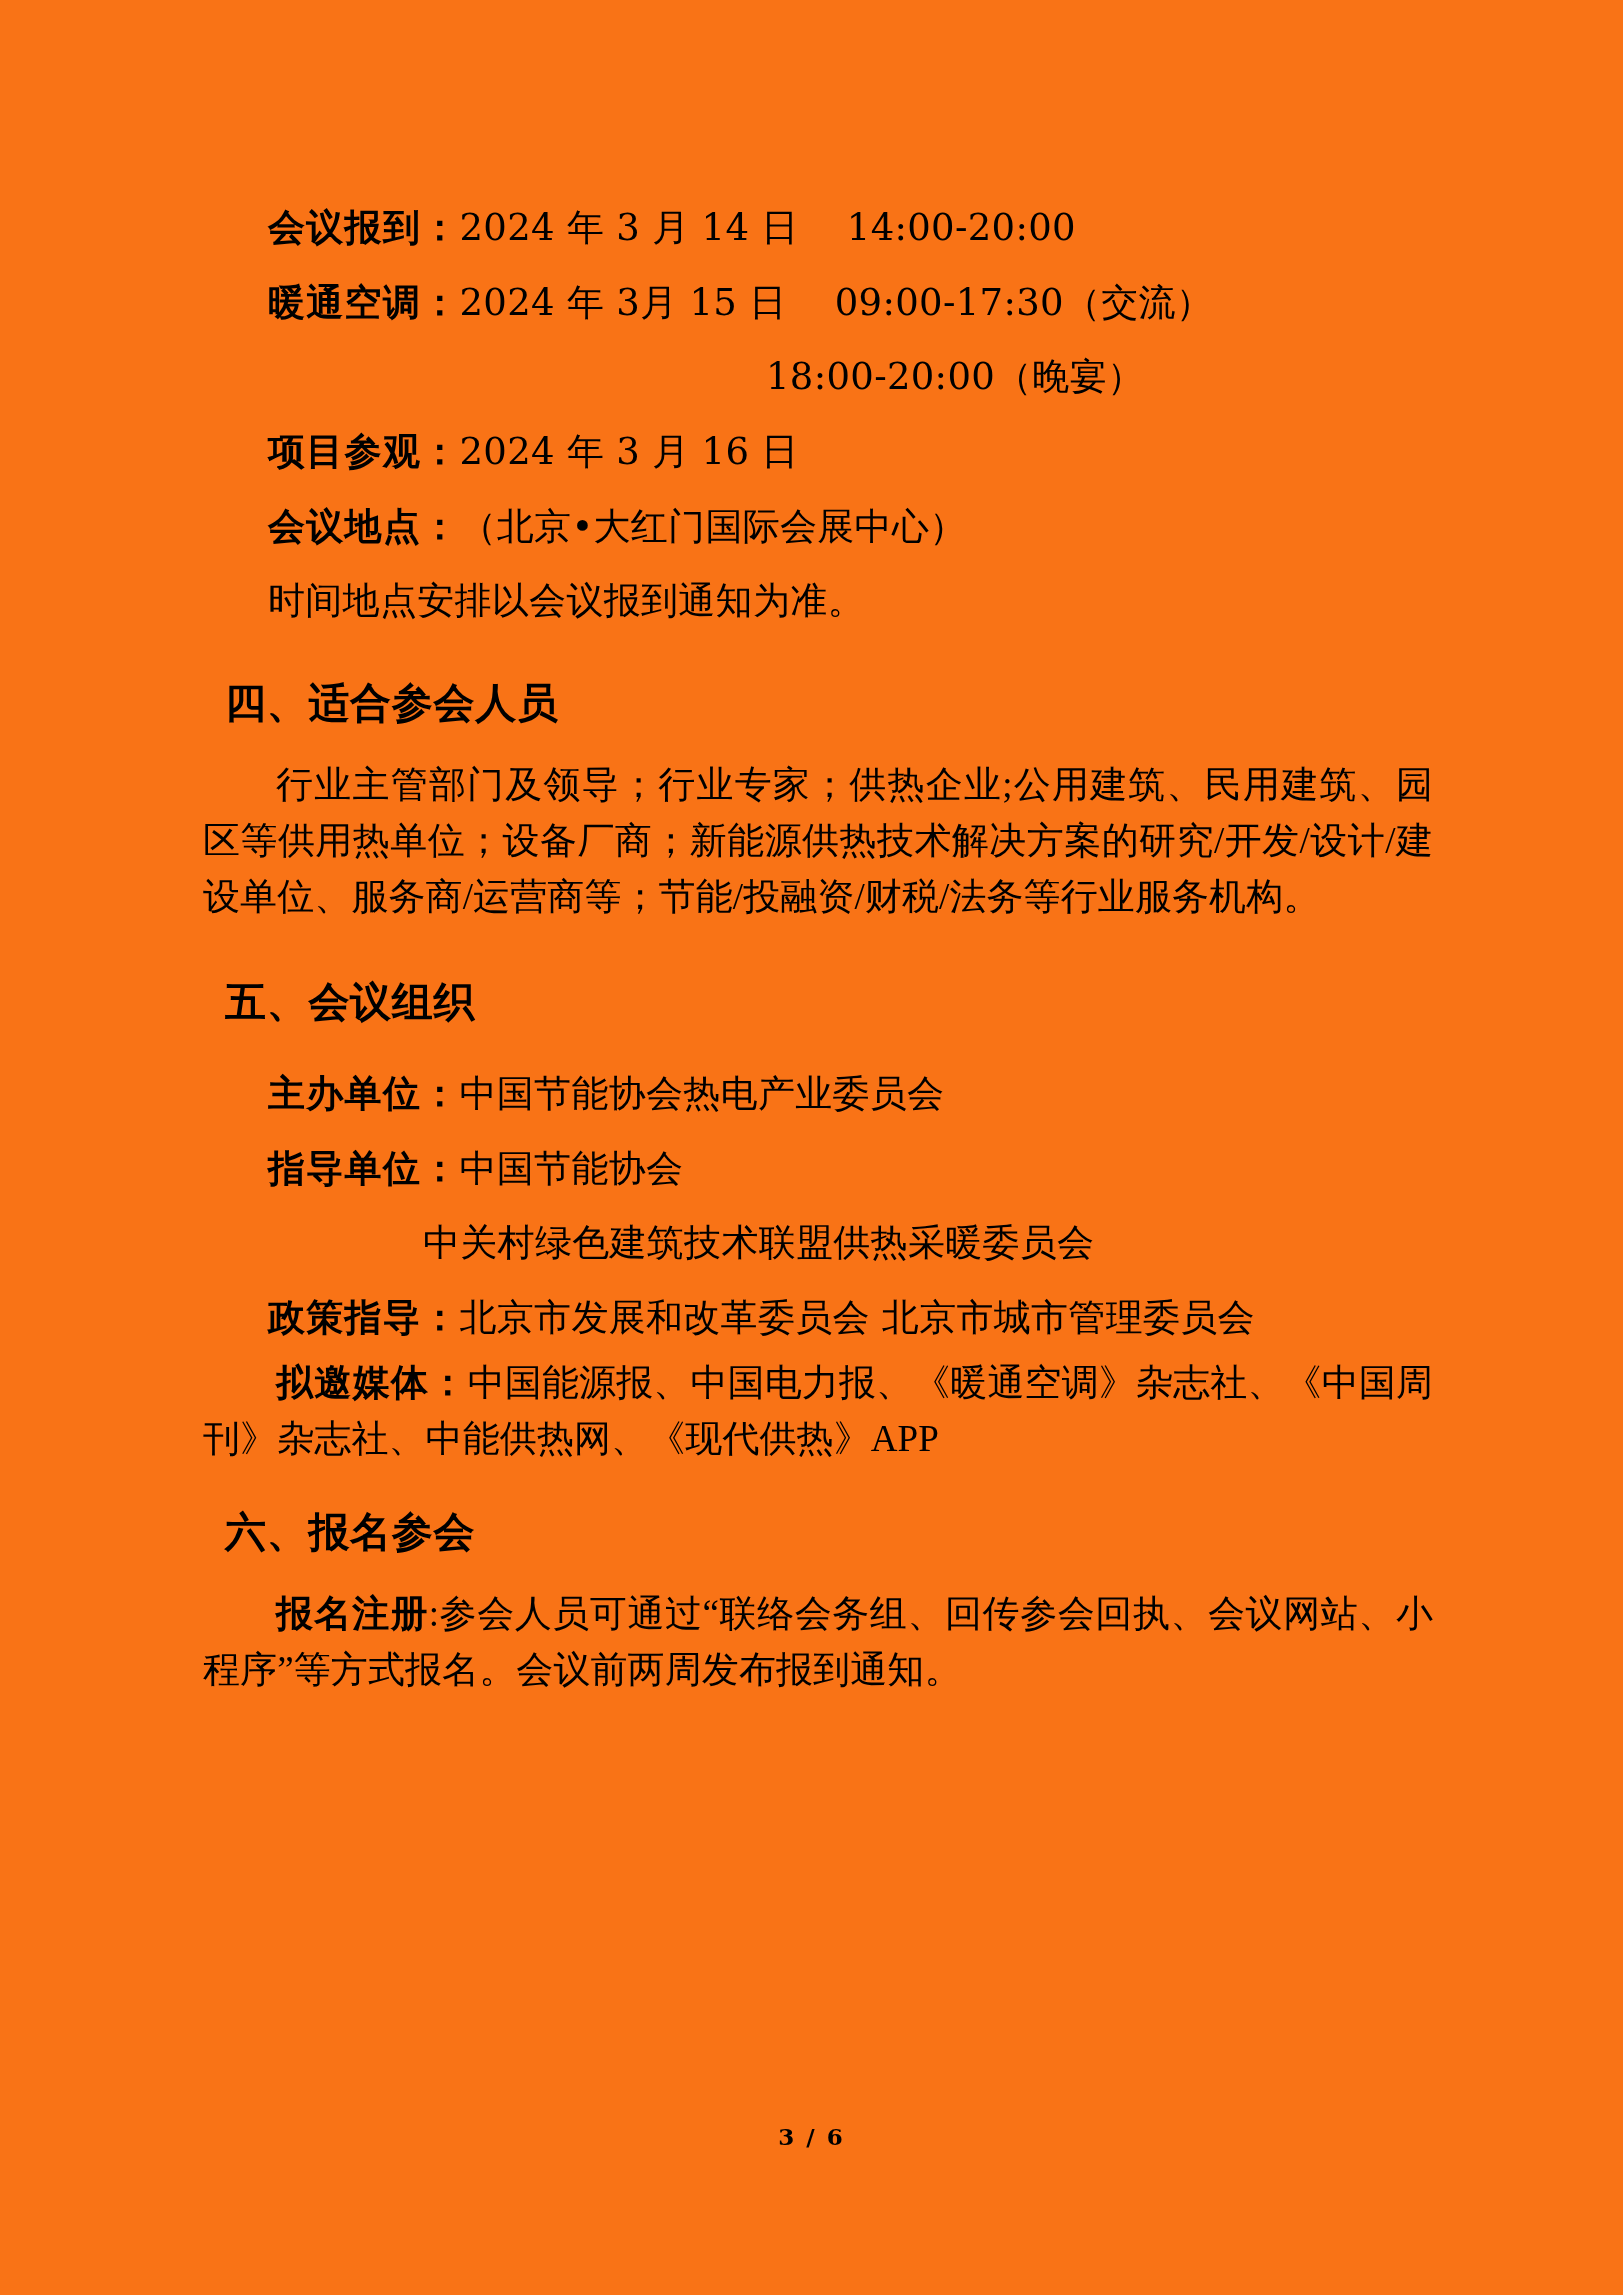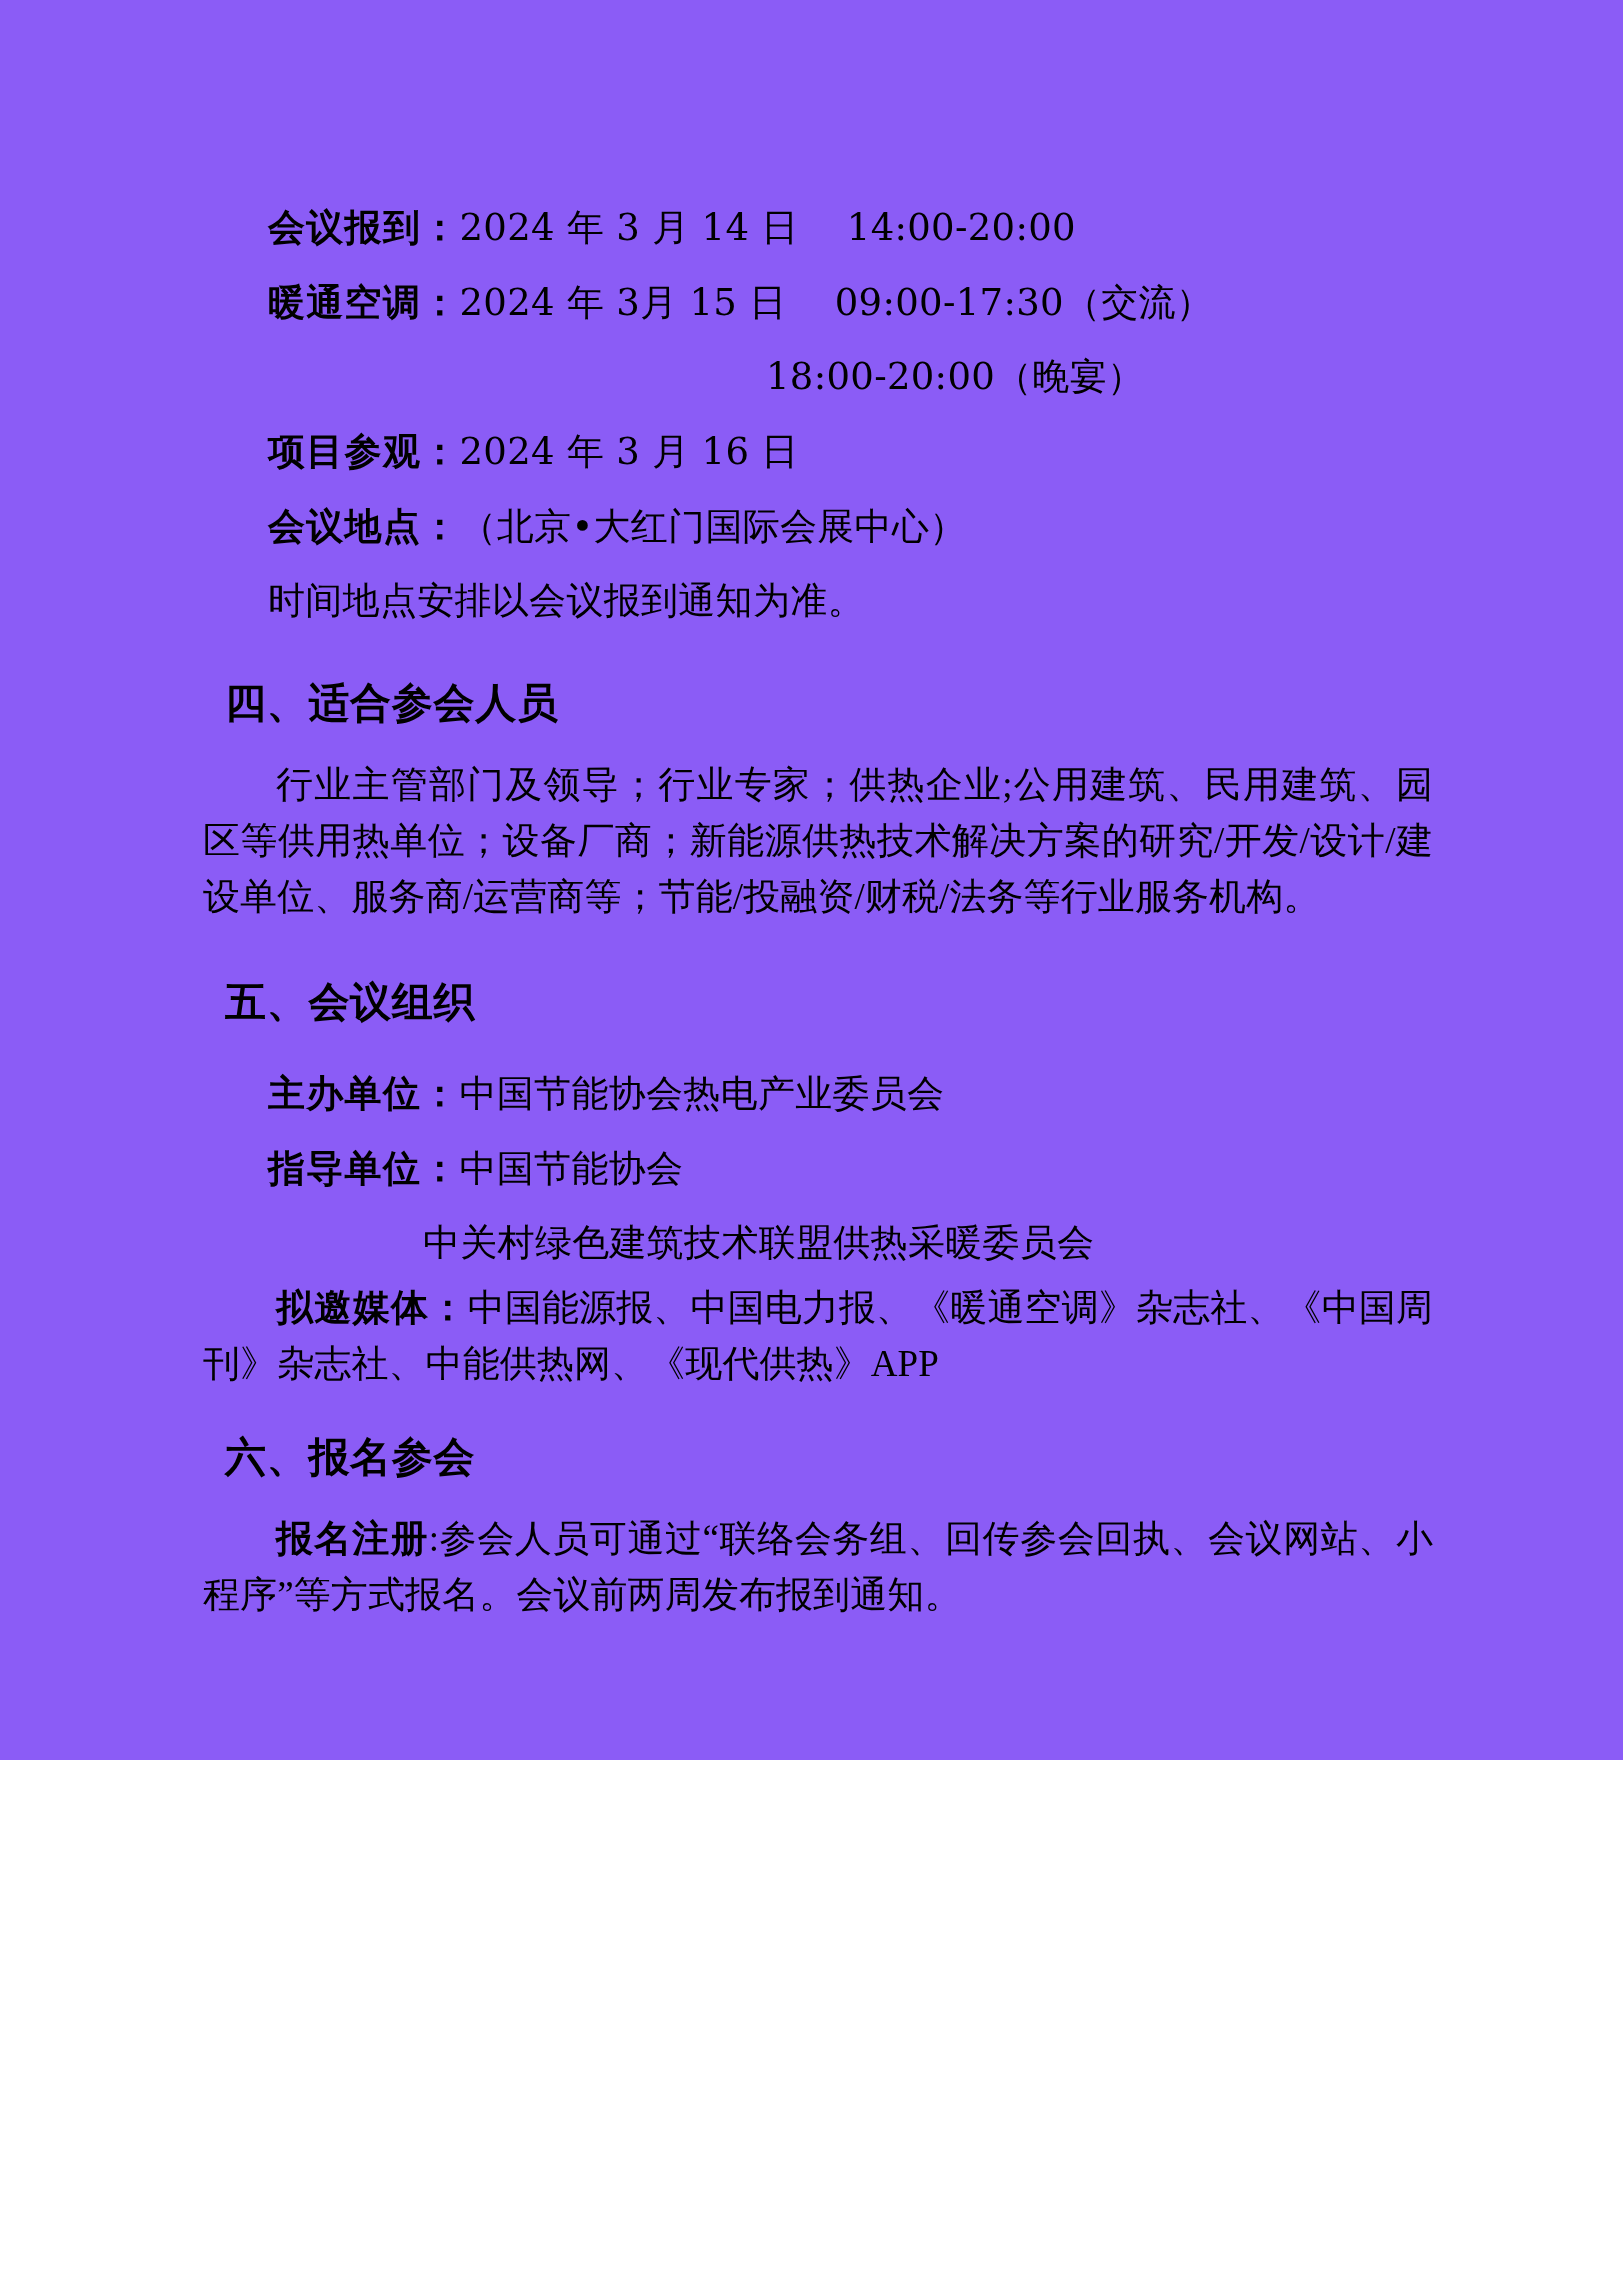--- a/index.html
+++ b/index.html
@@ -3,22 +3,22 @@
 <meta charset="utf-8">
 <style>
   html, body {
     margin: 0;
     padding: 0;
     background: #ffffff;
   }
   .page {
     position: relative;
     width: 1623px;
-    height: 1760px;
-    background: #8b5cf6;
+    height: 2295px;
+    background: #f97316;
     box-sizing: border-box;
     padding: 12px;
     overflow: hidden;
     font-family: "DejaVu Serif", "Liberation Serif", serif;
     color: #000000;
   }
   .content {
     position: absolute;
     left: 203px;
     top: 190px;
@@ -129,20 +129,21 @@
     <h2 class="heading">五、会议组织</h2>
 
     <div class="spacer-sm"></div>
 
     <div class="line indent-1"><span class="label">主办单位：</span><span class="val">中国节能协会热电产业委员会</span></div>
 
     <div class="line indent-1"><span class="label">指导单位：</span><span class="val">中国节能协会</span></div>
 
     <div class="line indent-val"><span class="val">中关村绿色建筑技术联盟供热采暖委员会</span></div>
 
+    <div class="line indent-1"><span class="label">政策指导：</span><span class="val">北京市发展和改革委员会 北京市城市管理委员会</span></div>
 
     <p class="para" style="margin:0;"><span class="first label">拟邀媒体：</span><span class="val">中国能源报、中国电力报、《暖通空调》杂志社、《中国周刊》杂志社、中能供热网、《现代供热》APP</span></p>
 
     <div class="spacer-md"></div>
 
     <h2 class="heading">六、报名参会</h2>
 
     <div class="spacer-sm"></div>
 
     <p class="para" style="margin:0;"><span class="first lead">报名注册</span><span class="val">:</span><span class="val">参会人员可通过“联络会务组、回传参会回执、会议网站、小程序”等方式报名。会议前两周发布报到通知。</span></p>

